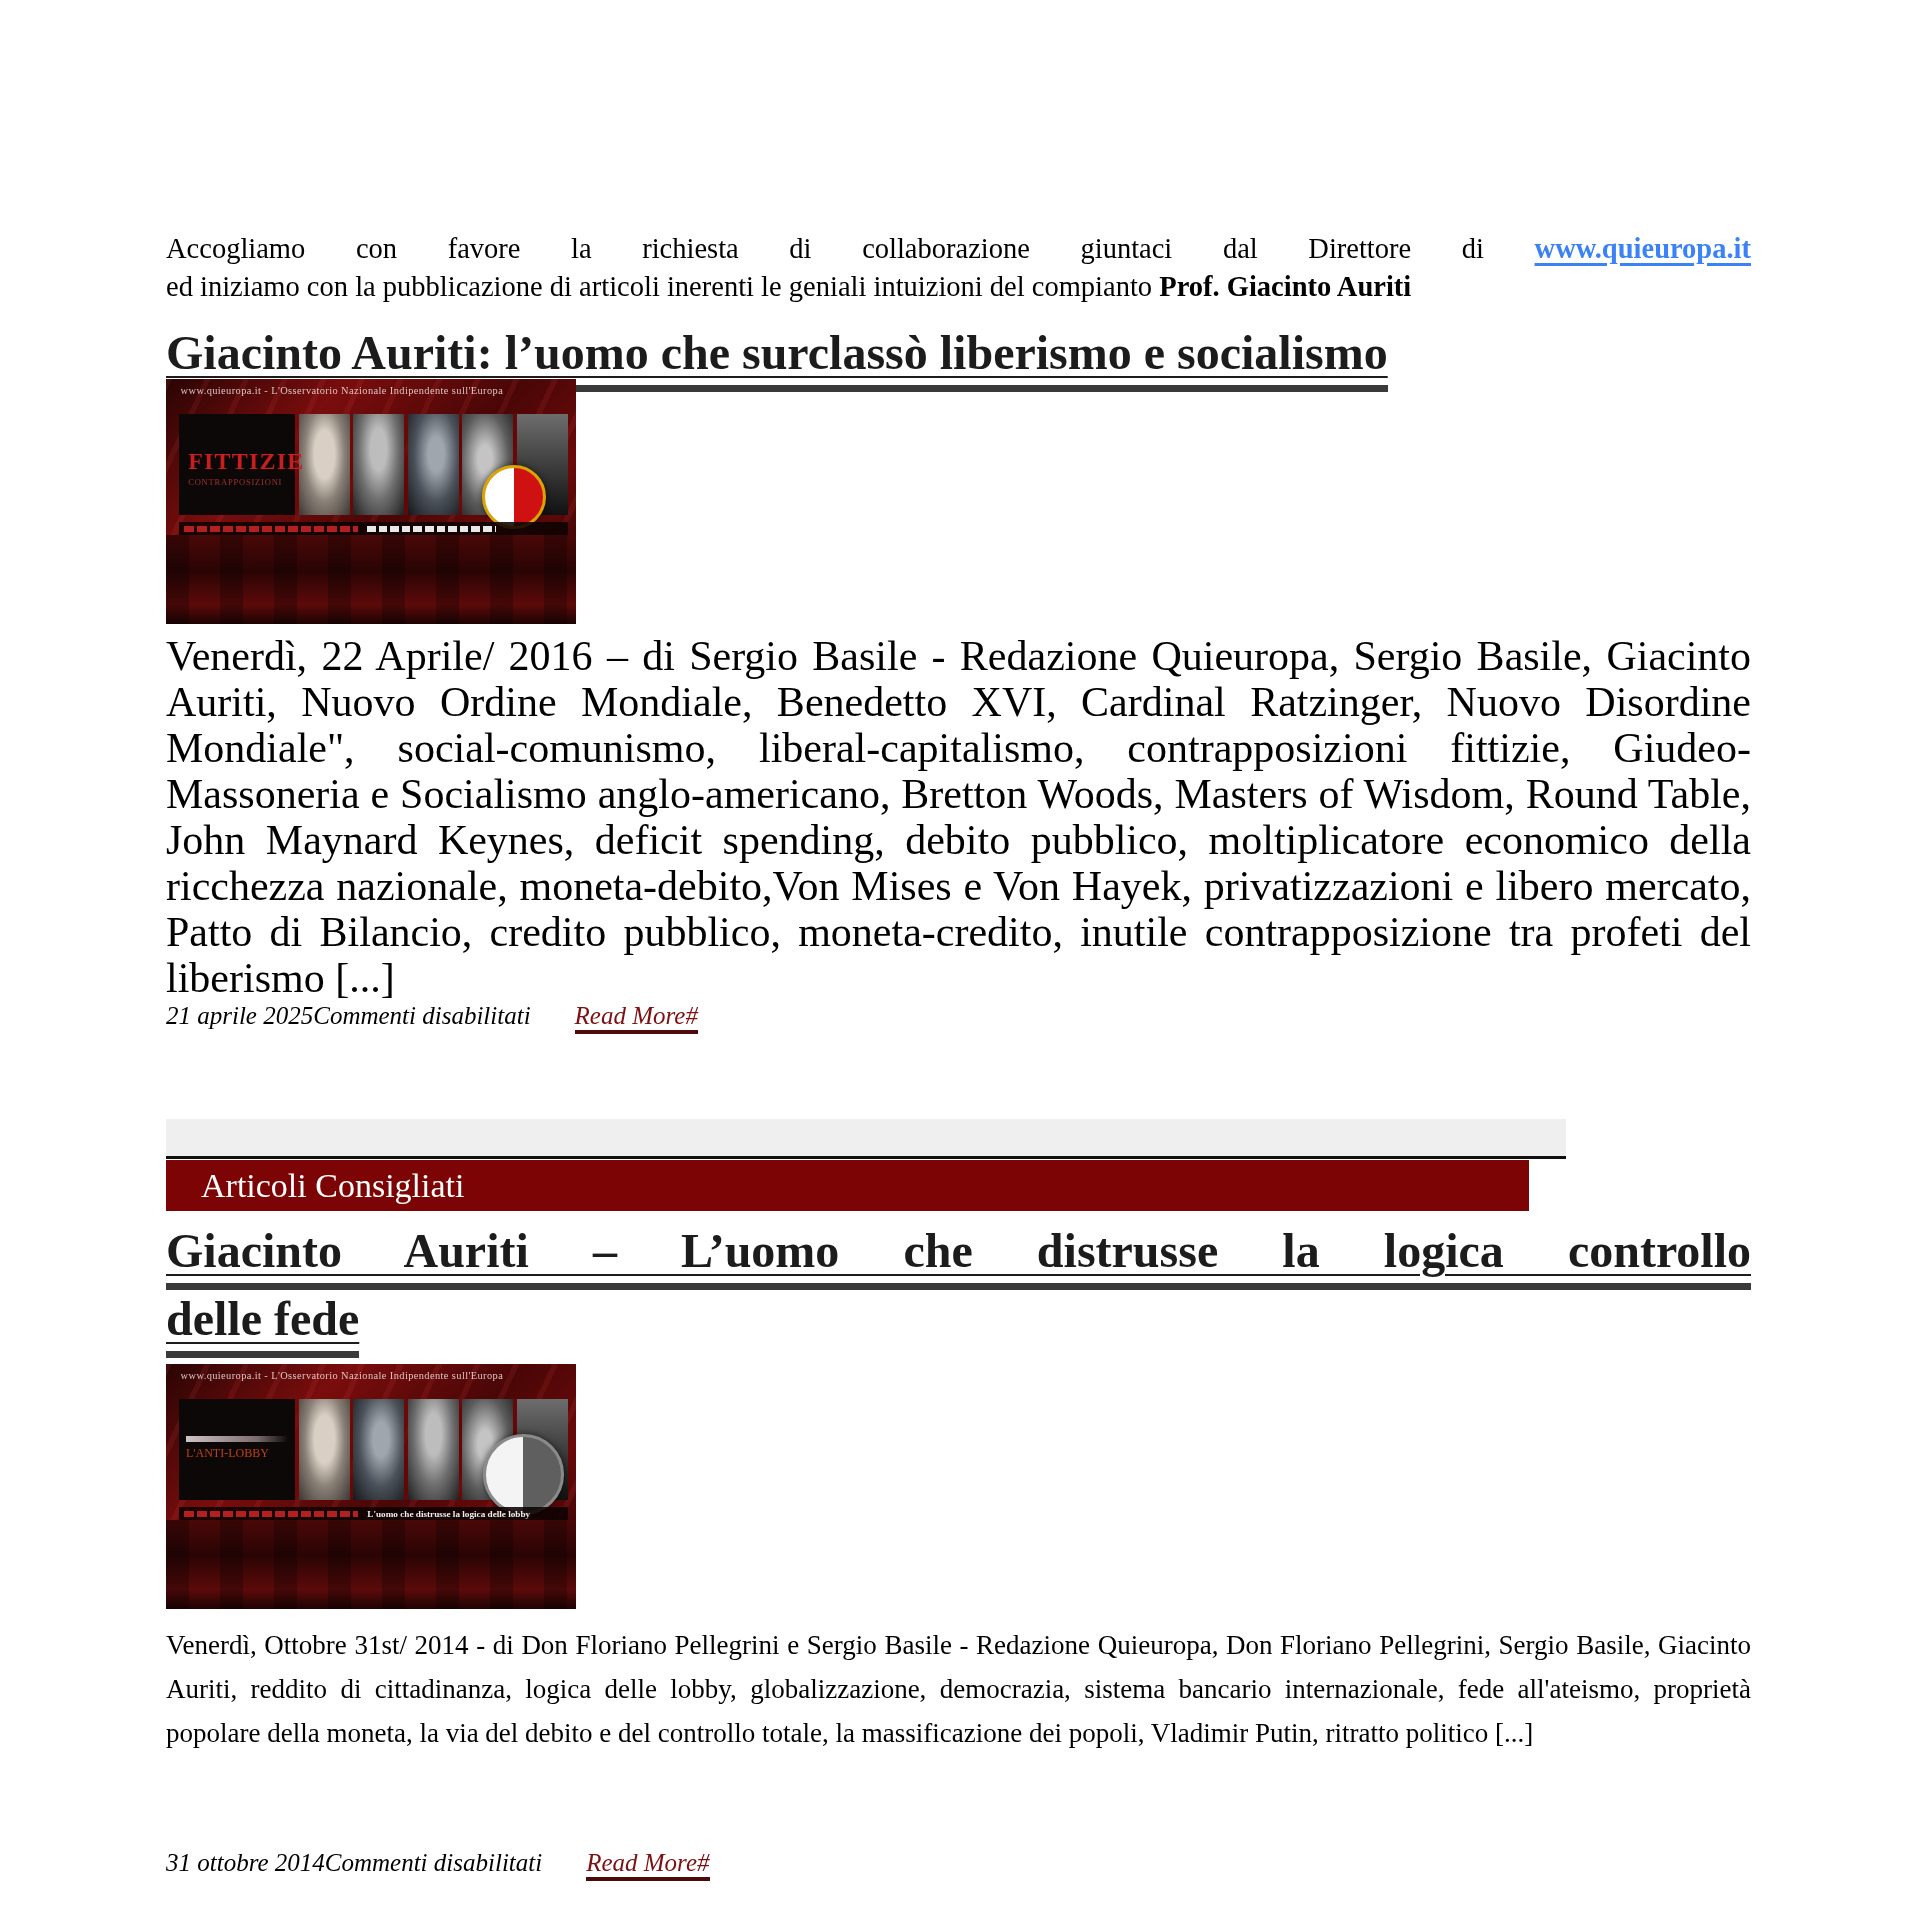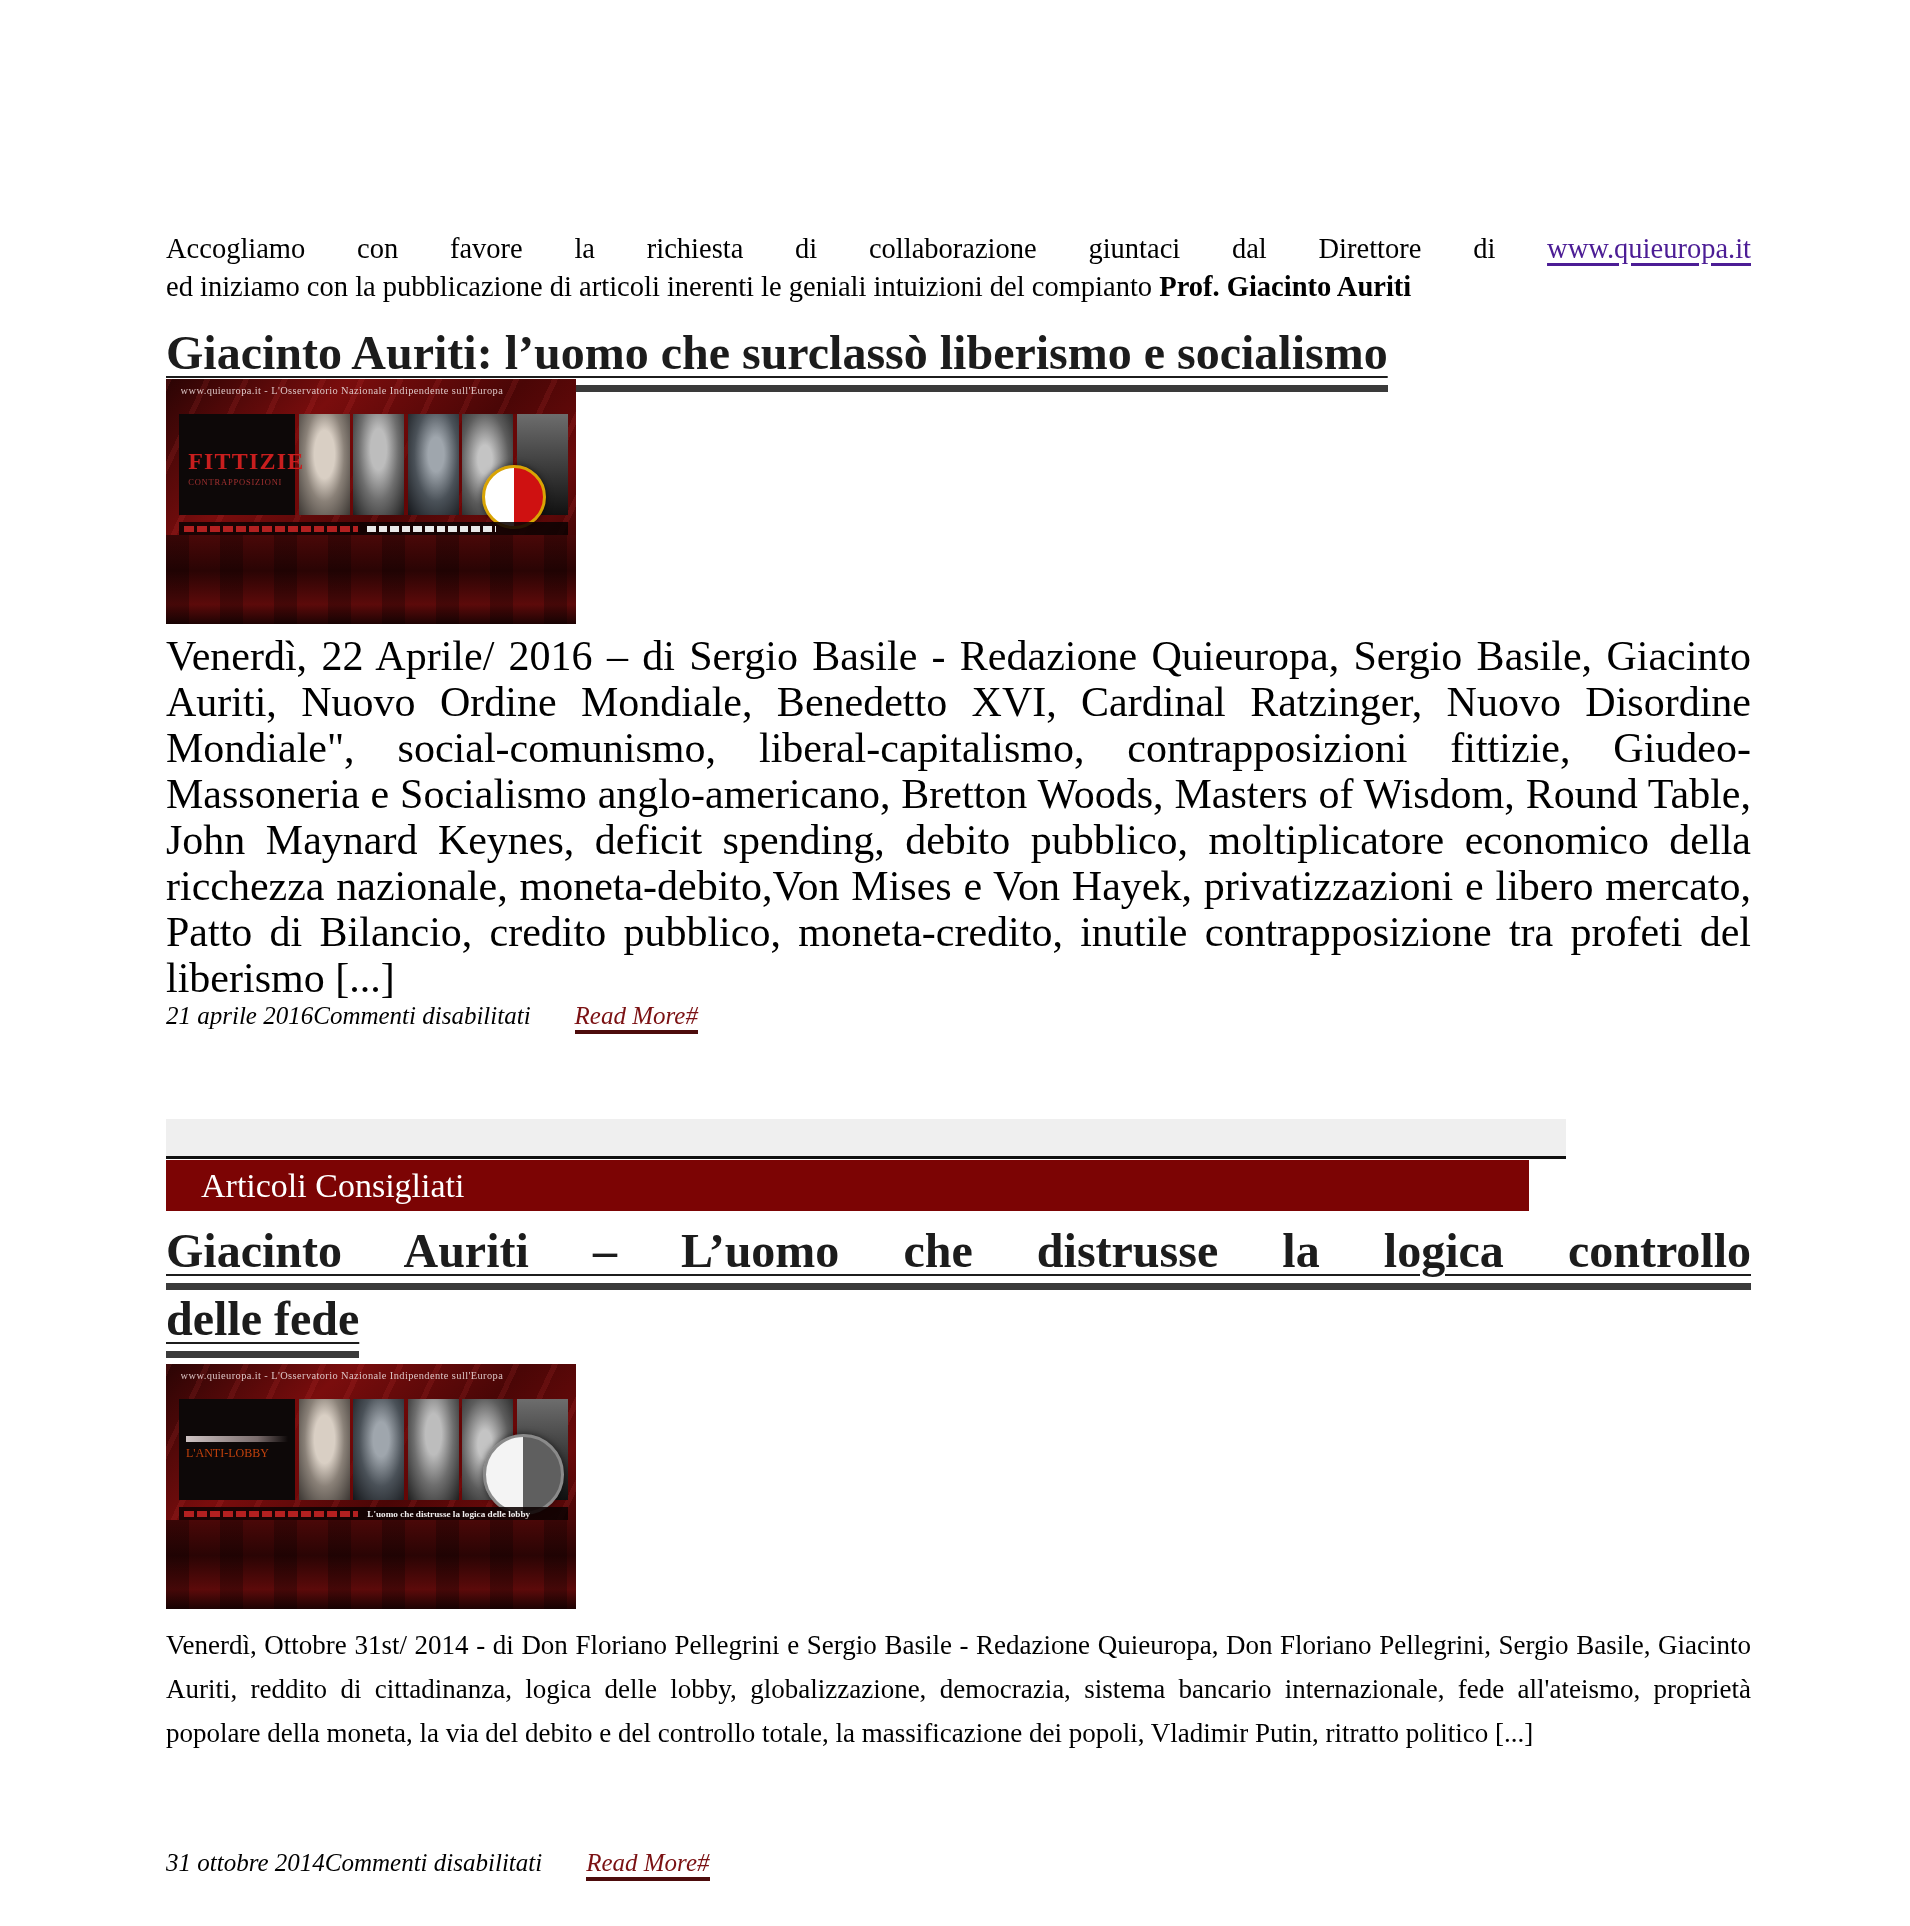--- a/index.html
+++ b/index.html
@@ -9,21 +9,21 @@
     background:#ffffff;
     font-family:"Liberation Serif","DejaVu Serif",serif;
     color:#000;
     overflow:hidden;
   }
   .blk{position:absolute;left:166px;width:1585px;}
 
   
   .intro{top:230px;font-size:28.5px;line-height:38px;}
   .jline{text-align:justify;text-align-last:justify;}
-  a.blue-link{color:#4c1d95;text-decoration:underline;text-decoration-thickness:3.1px;text-underline-offset:5.4px;cursor:pointer;}
+  a.blue-link{color:#3b82f6;text-decoration:underline;text-decoration-thickness:3.1px;text-underline-offset:5.4px;cursor:pointer;font-weight:bold;}
   .bold{font-weight:bold;}
 
   
   .art-heading{margin:0;font-weight:bold;font-size:48px;color:#1c1c1c;}
   .hline{line-height:68px;white-space:nowrap;}
   .hline.wrapok{white-space:normal;}
   .hline.stretch{text-align:justify;text-align-last:justify;white-space:normal;}
   .hline .ht{
     color:#1c1c1c;text-decoration:underline;
     text-decoration-thickness:2.3px;text-underline-offset:7px;
@@ -127,21 +127,21 @@
     <div class="c-cap">
       <span class="cap-redbar"></span>
       <span class="cap-whitebar"></span>
     </div>
     <div class="c-curtain"></div>
   </div>
 
   <p class="blk body-para p1">Venerdì, 22 Aprile/ 2016  – di Sergio Basile - Redazione Quieuropa, Sergio Basile, Giacinto Auriti, Nuovo Ordine Mondiale, Benedetto XVI, Cardinal Ratzinger, Nuovo Disordine Mondiale", social-comunismo, liberal-capitalismo, contrapposizioni fittizie, Giudeo-Massoneria e Socialismo anglo-americano, Bretton Woods, Masters of Wisdom, Round Table, John Maynard Keynes, deficit spending, debito pubblico, moltiplicatore economico della ricchezza nazionale, moneta-debito,Von Mises e Von Hayek, privatizzazioni e libero mercato, Patto di Bilancio, credito pubblico, moneta-credito, inutile contrapposizione tra profeti del liberismo [...]</p>
 
   <div class="blk date-line d1">
-    <span>21 aprile 2016</span><span>Commenti disabilitati</span><span class="readmore-wrap"><span>Read More</span><span>#</span></span>
+    <span>21 aprile 2025</span><span>Commenti disabilitati</span><span class="readmore-wrap"><span>Read More</span><span>#</span></span>
   </div>
 
   <div class="blk gray-band"></div>
   <div class="blk red-band"><span>Articoli Consigliati</span></div>
 
   <h2 class="blk art-heading" style="top:1217px;">
     <div class="hline stretch"><a class="ht">Giacinto Auriti – L’uomo che distrusse la logica controllo</a></div>
     <div class="hline"><a class="ht">delle fede</a></div>
   </h2>
 

